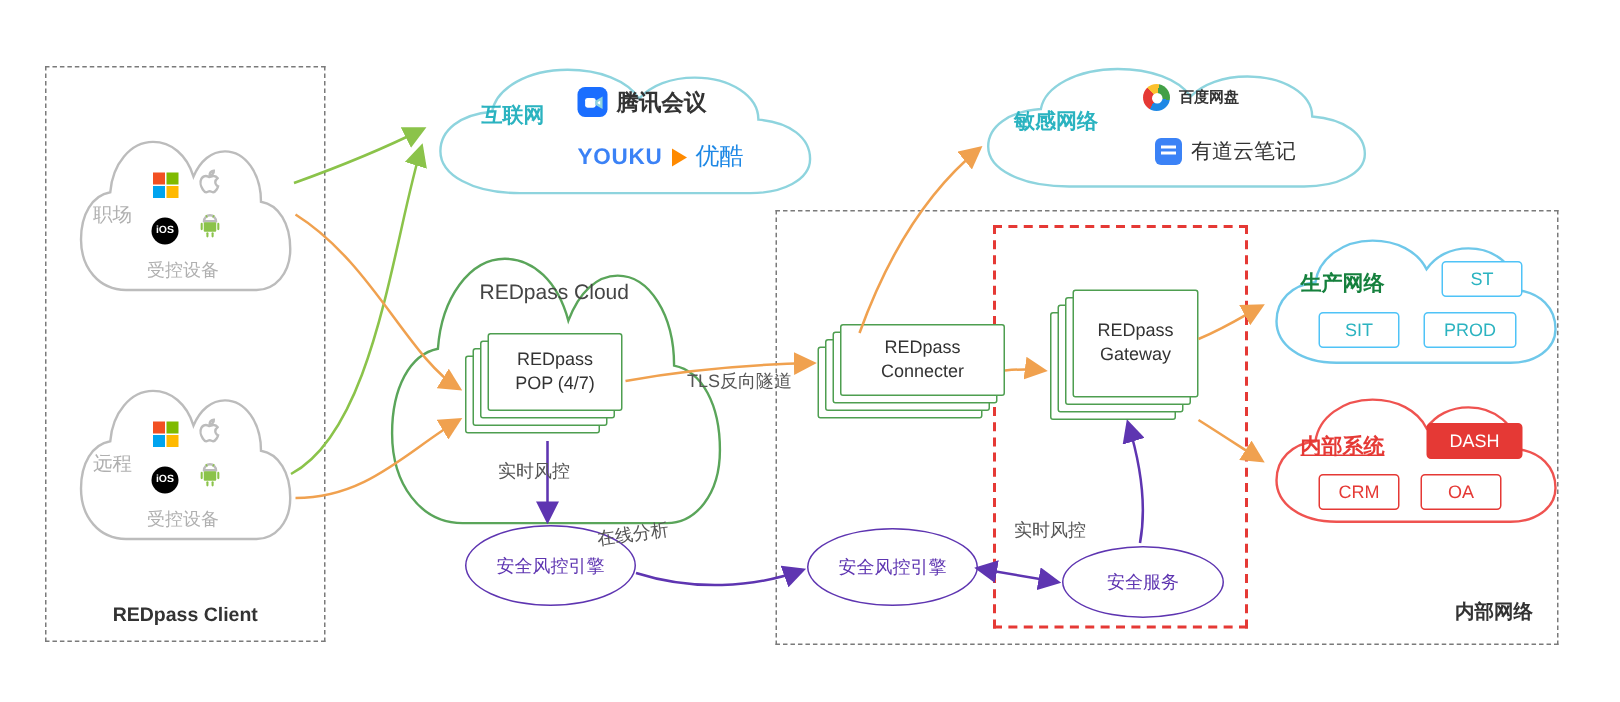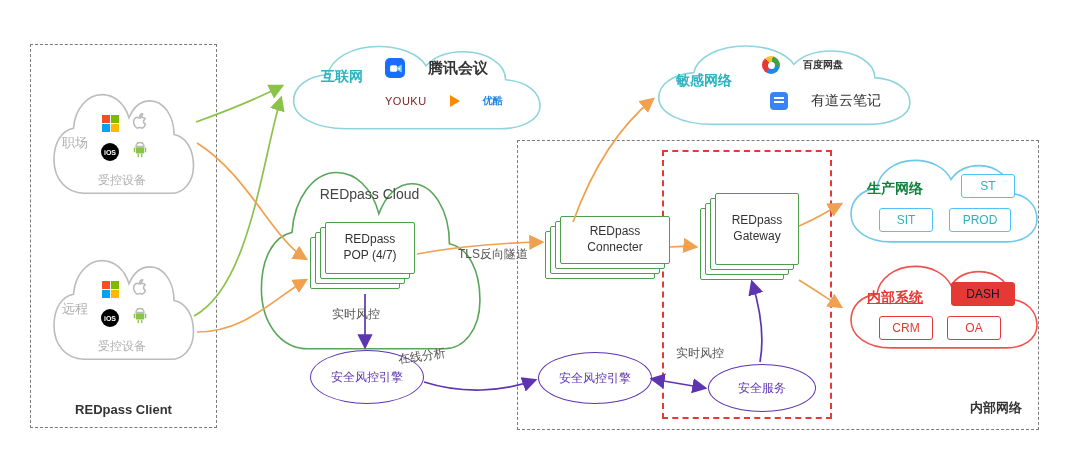--- a/index.html
+++ b/index.html
@@ -22,47 +22,47 @@
   .cloud.red path{stroke:#ef5350;}
   .cloud-item{position:absolute;white-space:nowrap;}
   .gray-text{color:#b0b0b0;}
   .teal-text{color:#2bb3c0;font-weight:bold;}
   
   .os-grid{position:absolute;display:grid;grid-template-columns:20px 20px;gap:7px 10px;align-items:center;justify-items:center;}
   .win{display:grid;grid-template-columns:8px 8px;grid-template-rows:8px 8px;gap:1px;}
   .win i{display:block;}
   .ios{width:18px;height:18px;border-radius:50%;background:#000;color:#fff;font-size:7px;font-weight:bold;display:flex;align-items:center;justify-content:center;}
   
-  .svc-row{position:absolute;display:flex;align-items:center;gap:23px;}
+  .svc-row{position:absolute;display:flex;align-items:center;gap:6px;}
   .svc-name{font-size:15px;font-weight:bold;color:#333;}
   .tm-icon{width:20px;height:20px;border-radius:5px;background:#1a6eff;display:flex;align-items:center;justify-content:center;}
-  .youku-brand{font-size:11px;font-weight:400;color:#7f1d1d;letter-spacing:.5px;}
+  .youku-brand{font-size:15px;font-weight:700;color:#3b82f6;letter-spacing:.5px;}
   .play-tri{width:0;height:0;border-left:10px solid #ff8a00;border-top:6px solid transparent;border-bottom:6px solid transparent;}
-  .youku-cn{font-size:10px;font-weight:bold;color:#1e88e5;}
+  .youku-cn{font-size:16px;font-weight:normal;color:#1e88e5;}
   .bd-icon{width:18px;height:18px;border-radius:50%;position:relative;
     background:conic-gradient(from 210deg,#e53935 0 30%,#fbc02d 30% 45%,#43a047 45% 70%,#1e88e5 70% 100%);}
   .bd-icon::after{content:"";position:absolute;left:5.5px;top:5.5px;width:7px;height:7px;border-radius:50%;background:#fff;}
   .yd-icon{width:18px;height:18px;border-radius:4px;background:#3b82f6;position:relative;}
   .yd-icon::after{content:"";position:absolute;left:4px;right:4px;top:5px;height:2px;background:#fff;box-shadow:0 4px 0 0 #fff;}
   
   .stack{position:absolute;z-index:2;}
   .layer{position:absolute;background:#fff;border:1.5px solid #4e9e50;border-radius:2px;}
   .l0{left:0;top:15px;}.l1{left:5px;top:10px;}.l2{left:10px;top:5px;}.l3{left:15px;top:0;}
   .front{display:flex;flex-direction:column;align-items:center;justify-content:center;font-size:12px;color:#333;line-height:1.3;text-align:center;}
   .pop{width:88px;height:50px;}
   .conn{width:108px;height:46px;}
   .gw{width:82px;height:70px;}
   
   .ellipse{position:absolute;border:1.6px solid #5e35b1;border-radius:50%;background:#fff;
     display:flex;align-items:center;justify-content:center;color:#5e35b1;font-size:12px;z-index:2;white-space:nowrap;}
   
   .env-box{position:absolute;height:22px;border-radius:3px;display:flex;align-items:center;justify-content:center;font-size:12px;background:#fff;}
   .env-blue{border:1.5px solid #4fc3f7;color:#2bb3c0;}
   .env-red{border:1.5px solid #e53935;color:#e53935;}
-  .env-red-fill{border:1.5px solid #e53935;background:#e53935;color:#0f172a;}
+  .env-red-fill{border:1.5px solid #e53935;background:#e53935;color:#ffffff;}
   
   .edge-label{position:absolute;font-size:12px;color:#555;z-index:4;white-space:nowrap;}
   #arrows{position:absolute;inset:0;z-index:3;pointer-events:none;}
   #watermark{position:absolute;right:14px;bottom:6px;font-size:15px;color:#9aa0a6;z-index:4;}
   .cloud-title-green{color:#15803d;font-weight:bold;font-size:14px;}
   .cloud-title-red{color:#e53935;font-weight:bold;font-size:14px;text-decoration:underline;}
 </style>
 </head>
 <body>
 

